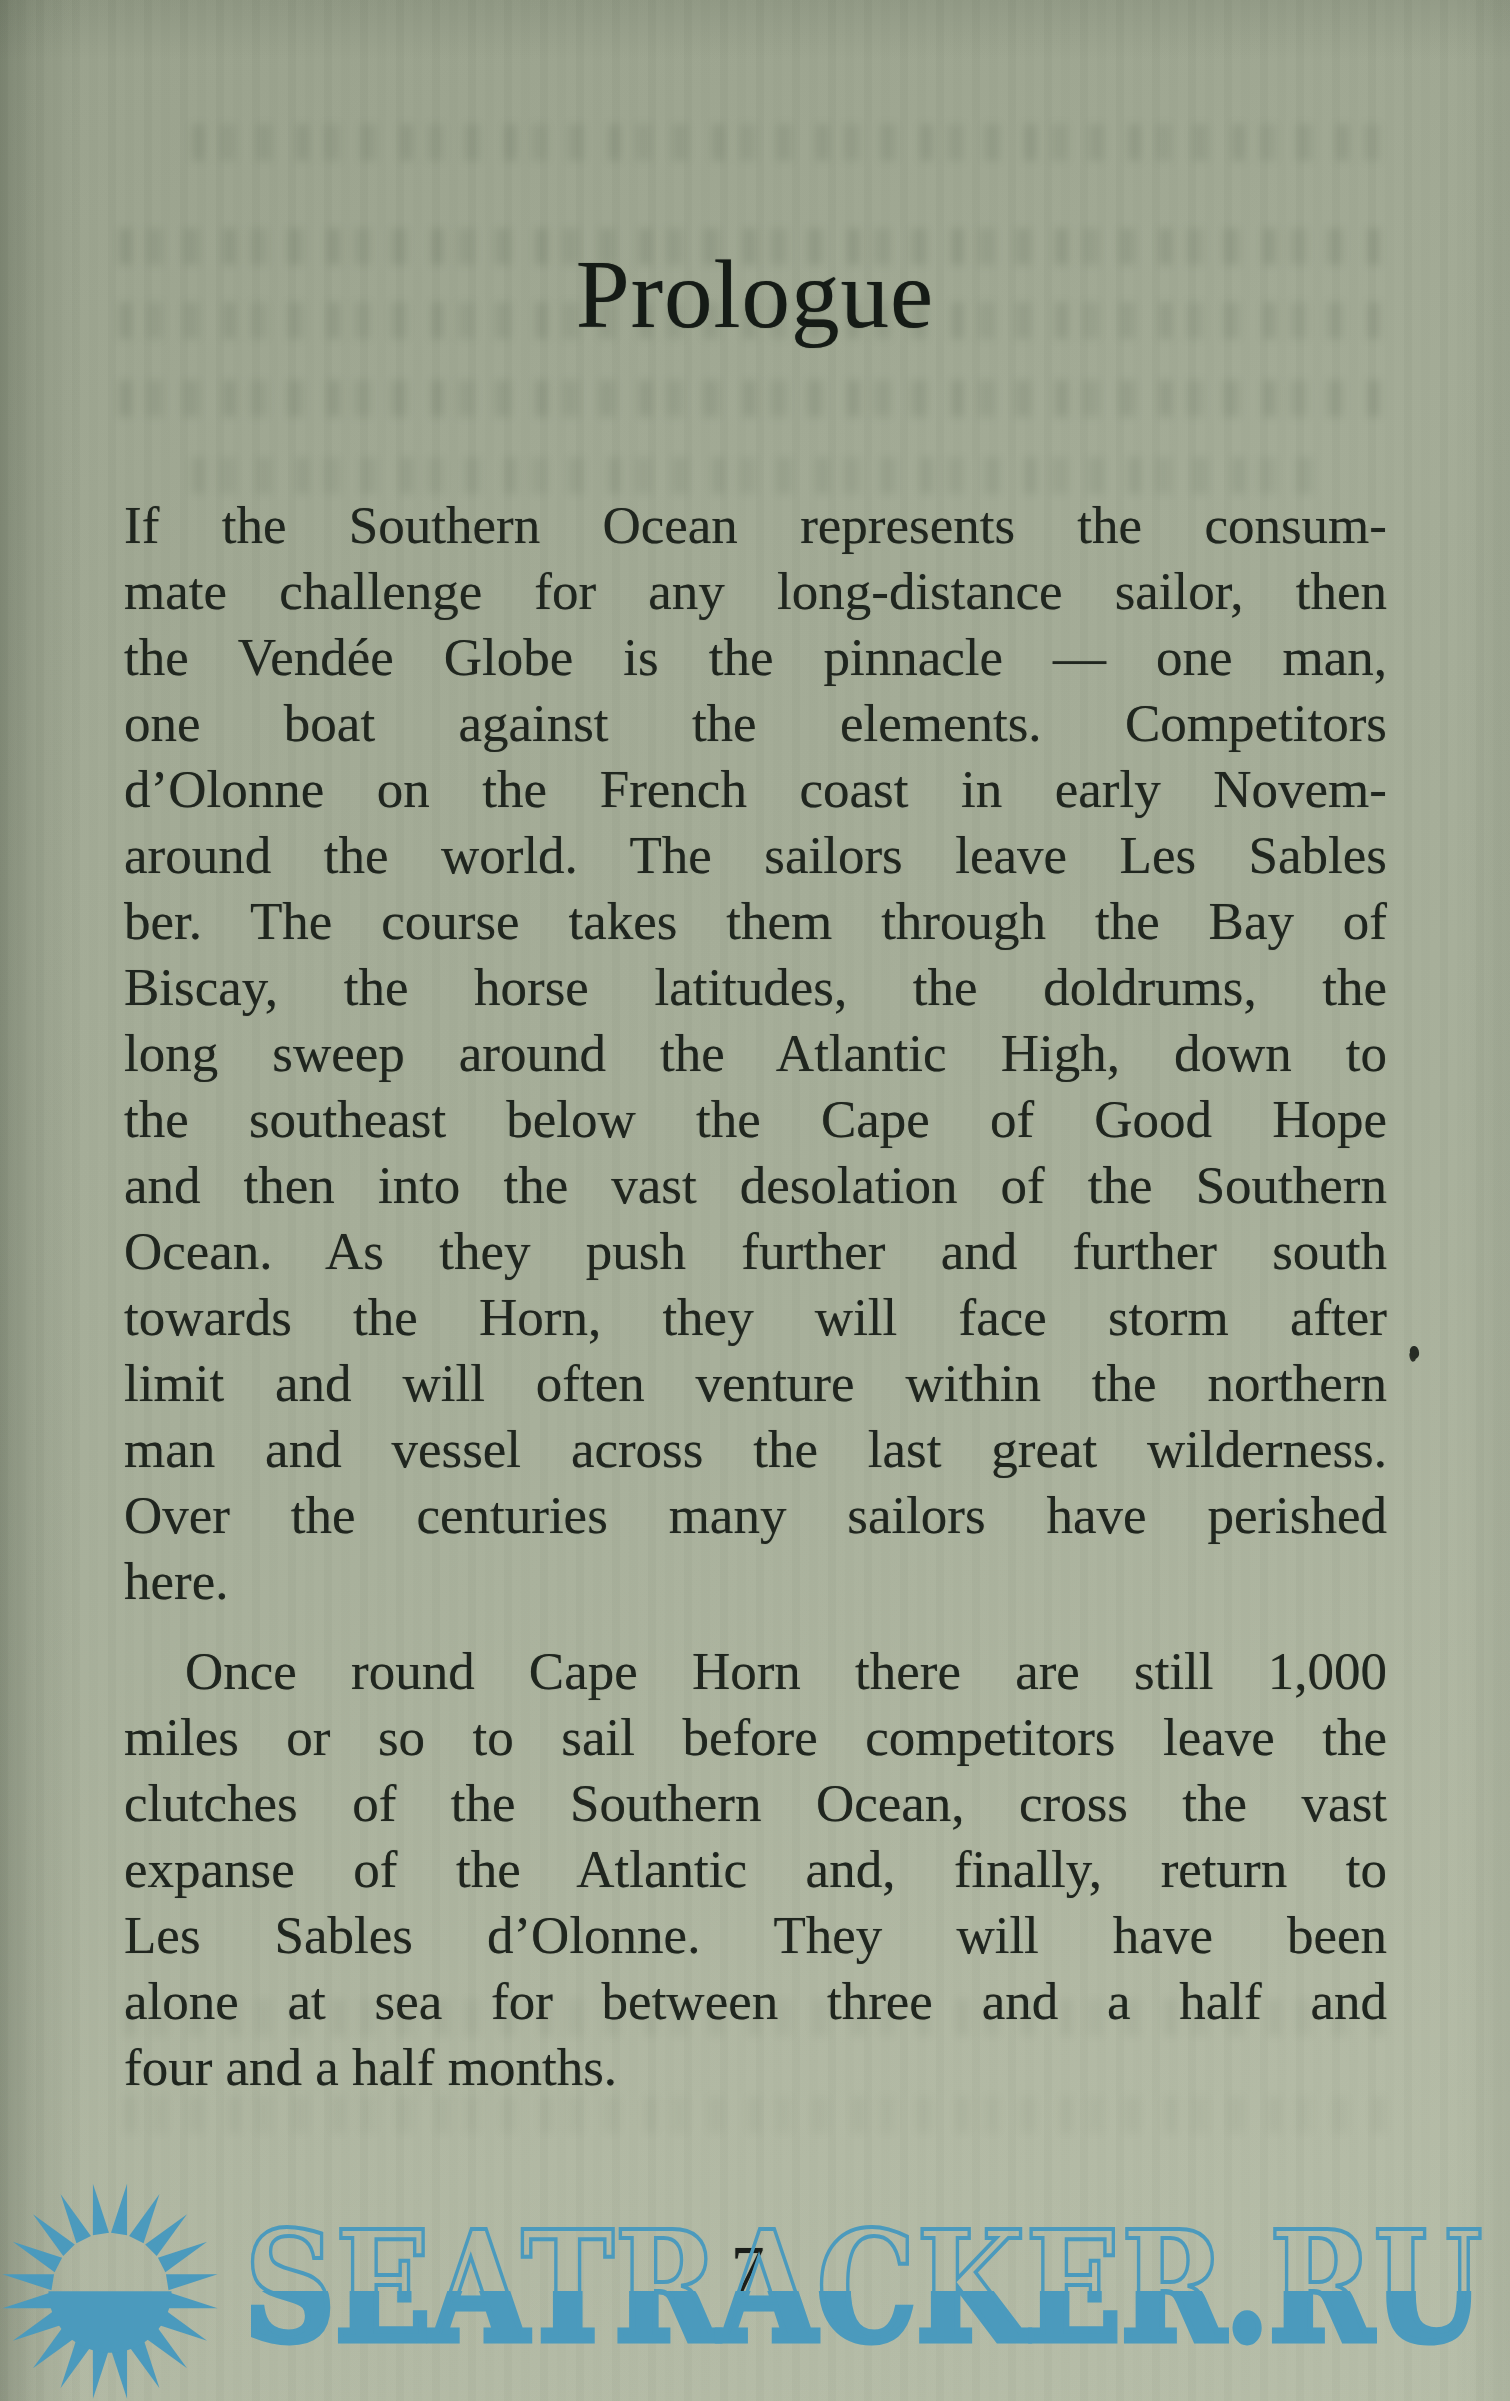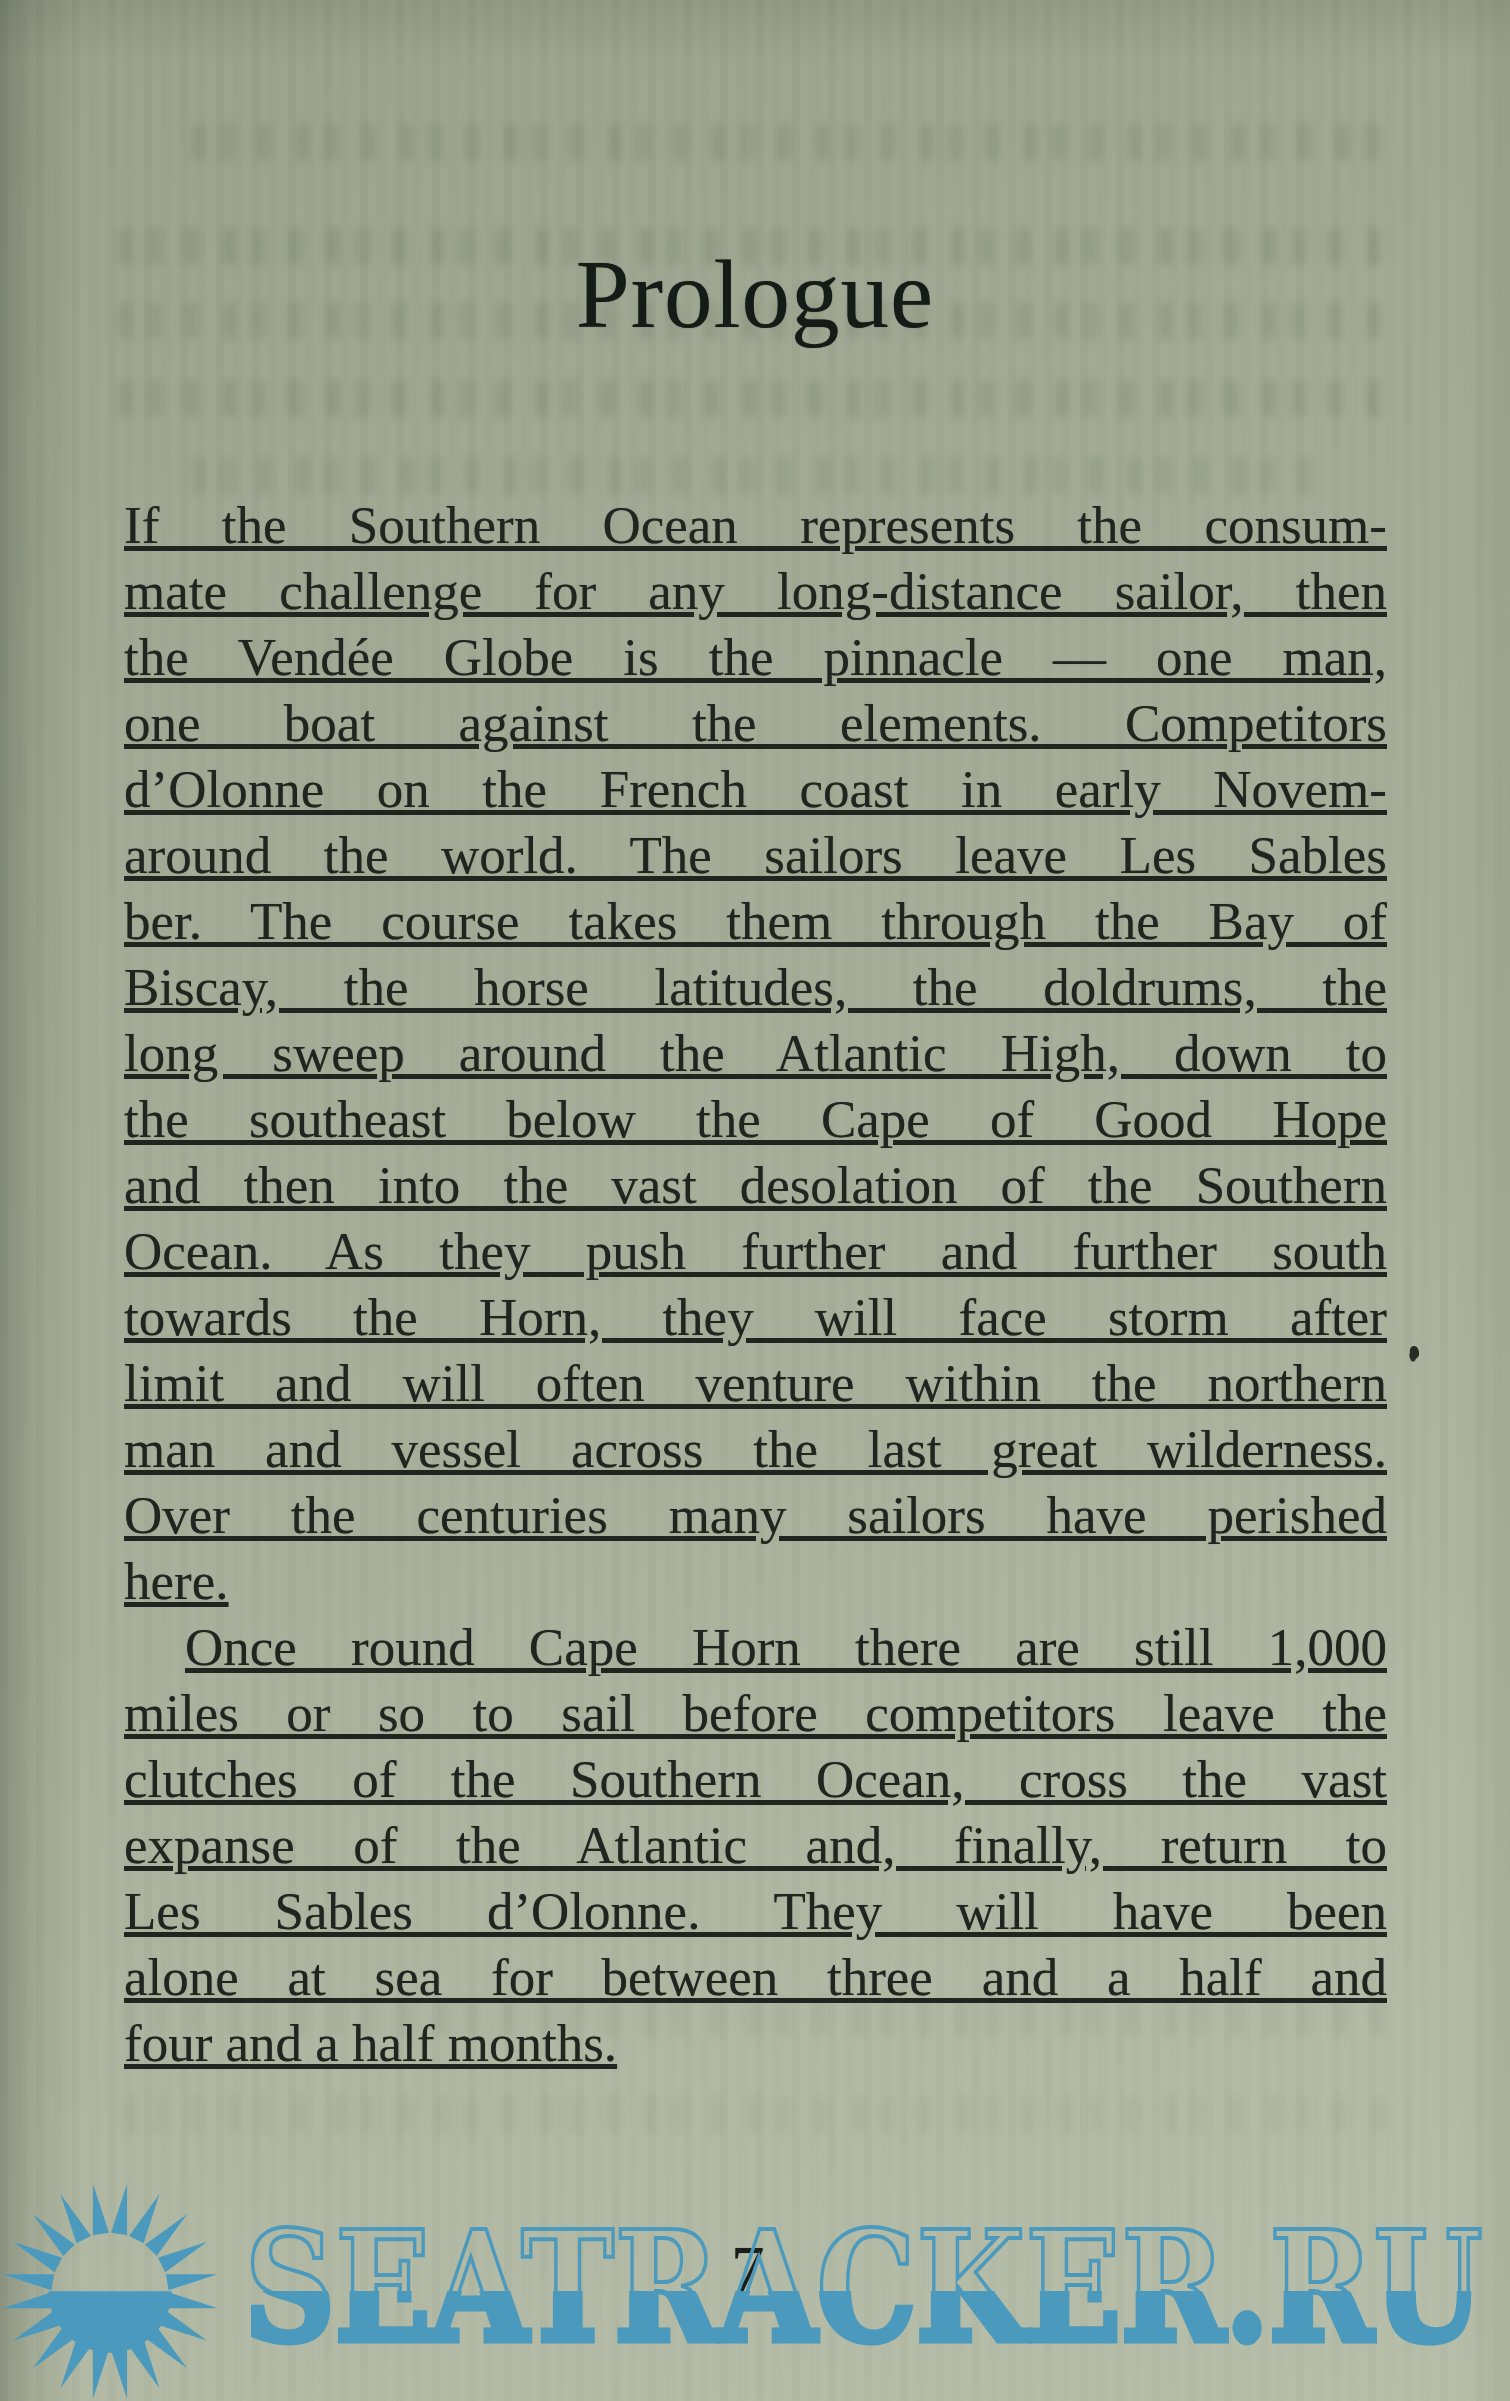--- a/index.html
+++ b/index.html
@@ -55,30 +55,29 @@
     color:#151b16;
     text-shadow:0 0 1px rgba(21,27,22,0.55);
   }
   .body-text{
     position:absolute;
     left:124px;top:492px;
     width:1263px;
     font-size:53px;
     color:#20261f;
     text-shadow:0 0 0.8px rgba(32,38,31,0.5);
-    text-decoration:underline;
   }
   .line{
     height:66px;line-height:66px;
     text-align:justify;
     text-align-last:justify;
     white-space:normal;
   }
   .line.lastline{text-align-last:left;}
-  .line.indent{text-indent:61px;}
+  .line.indent{text-indent:61px;margin-top:24px;}
 
   .ink-blot{
     position:absolute;
     left:1410px;top:1346px;
     width:8.6px;height:13px;
     background:#272c25;
     border-radius:55% 45% 60% 50%/40% 55% 45% 60%;
     transform:rotate(-8deg);
     box-shadow:-2.5px 4px 0 -1.5px #2c3129;
   }

